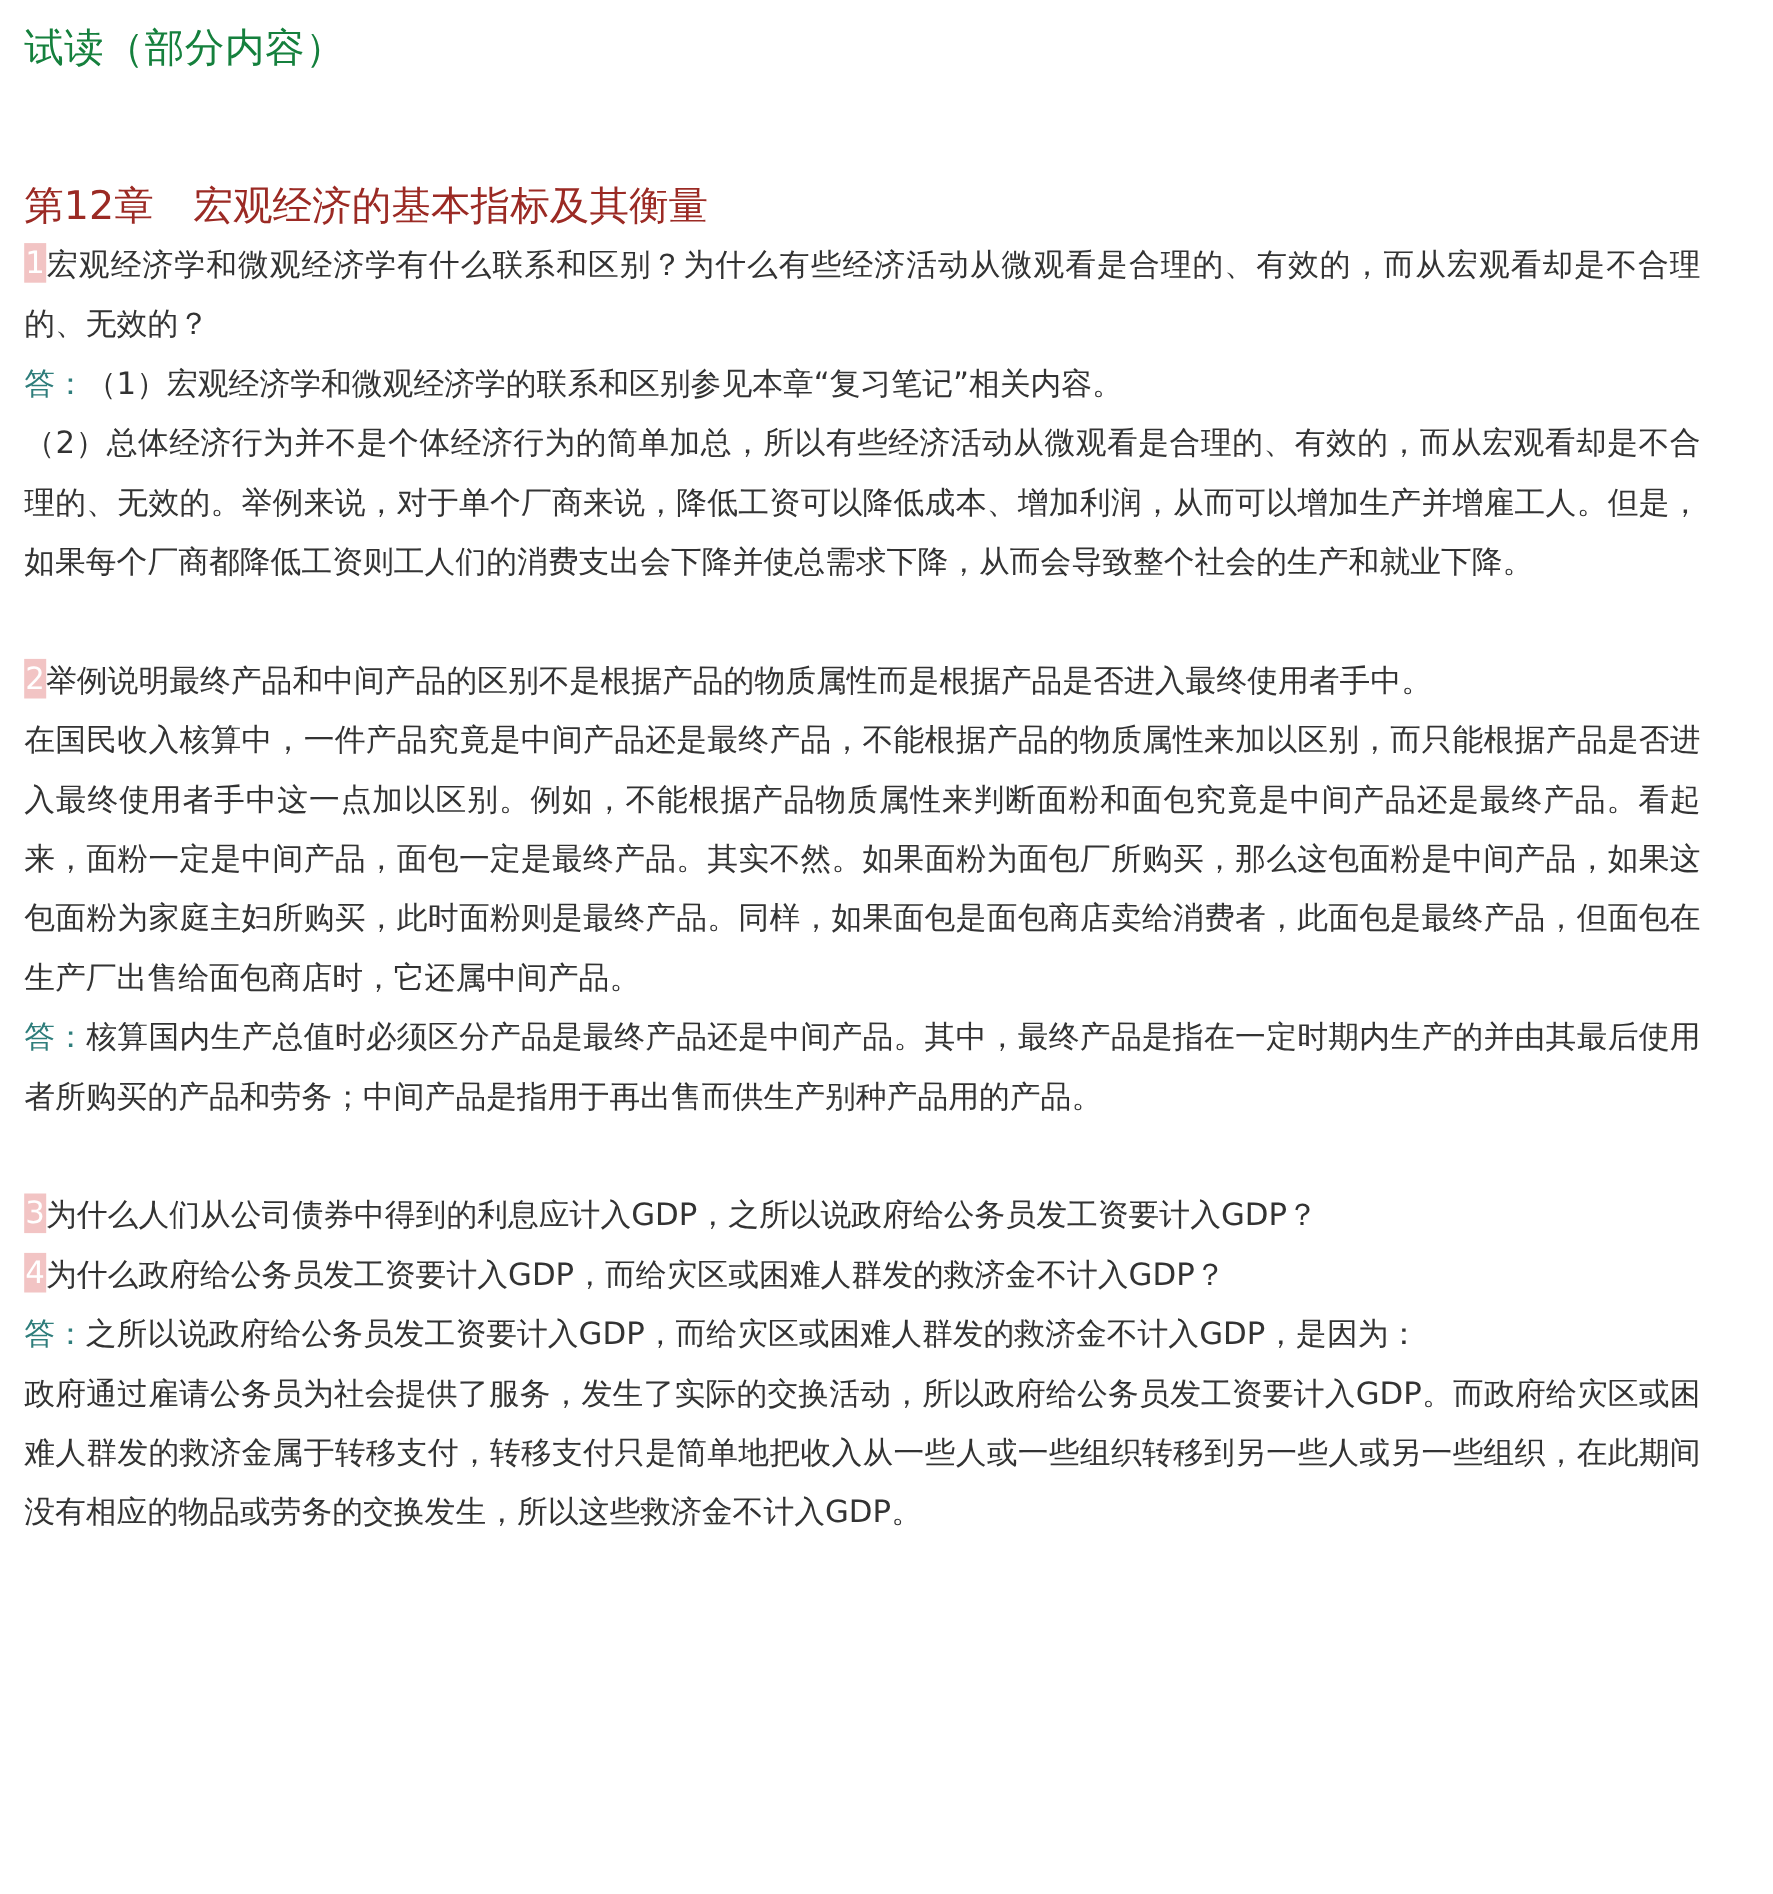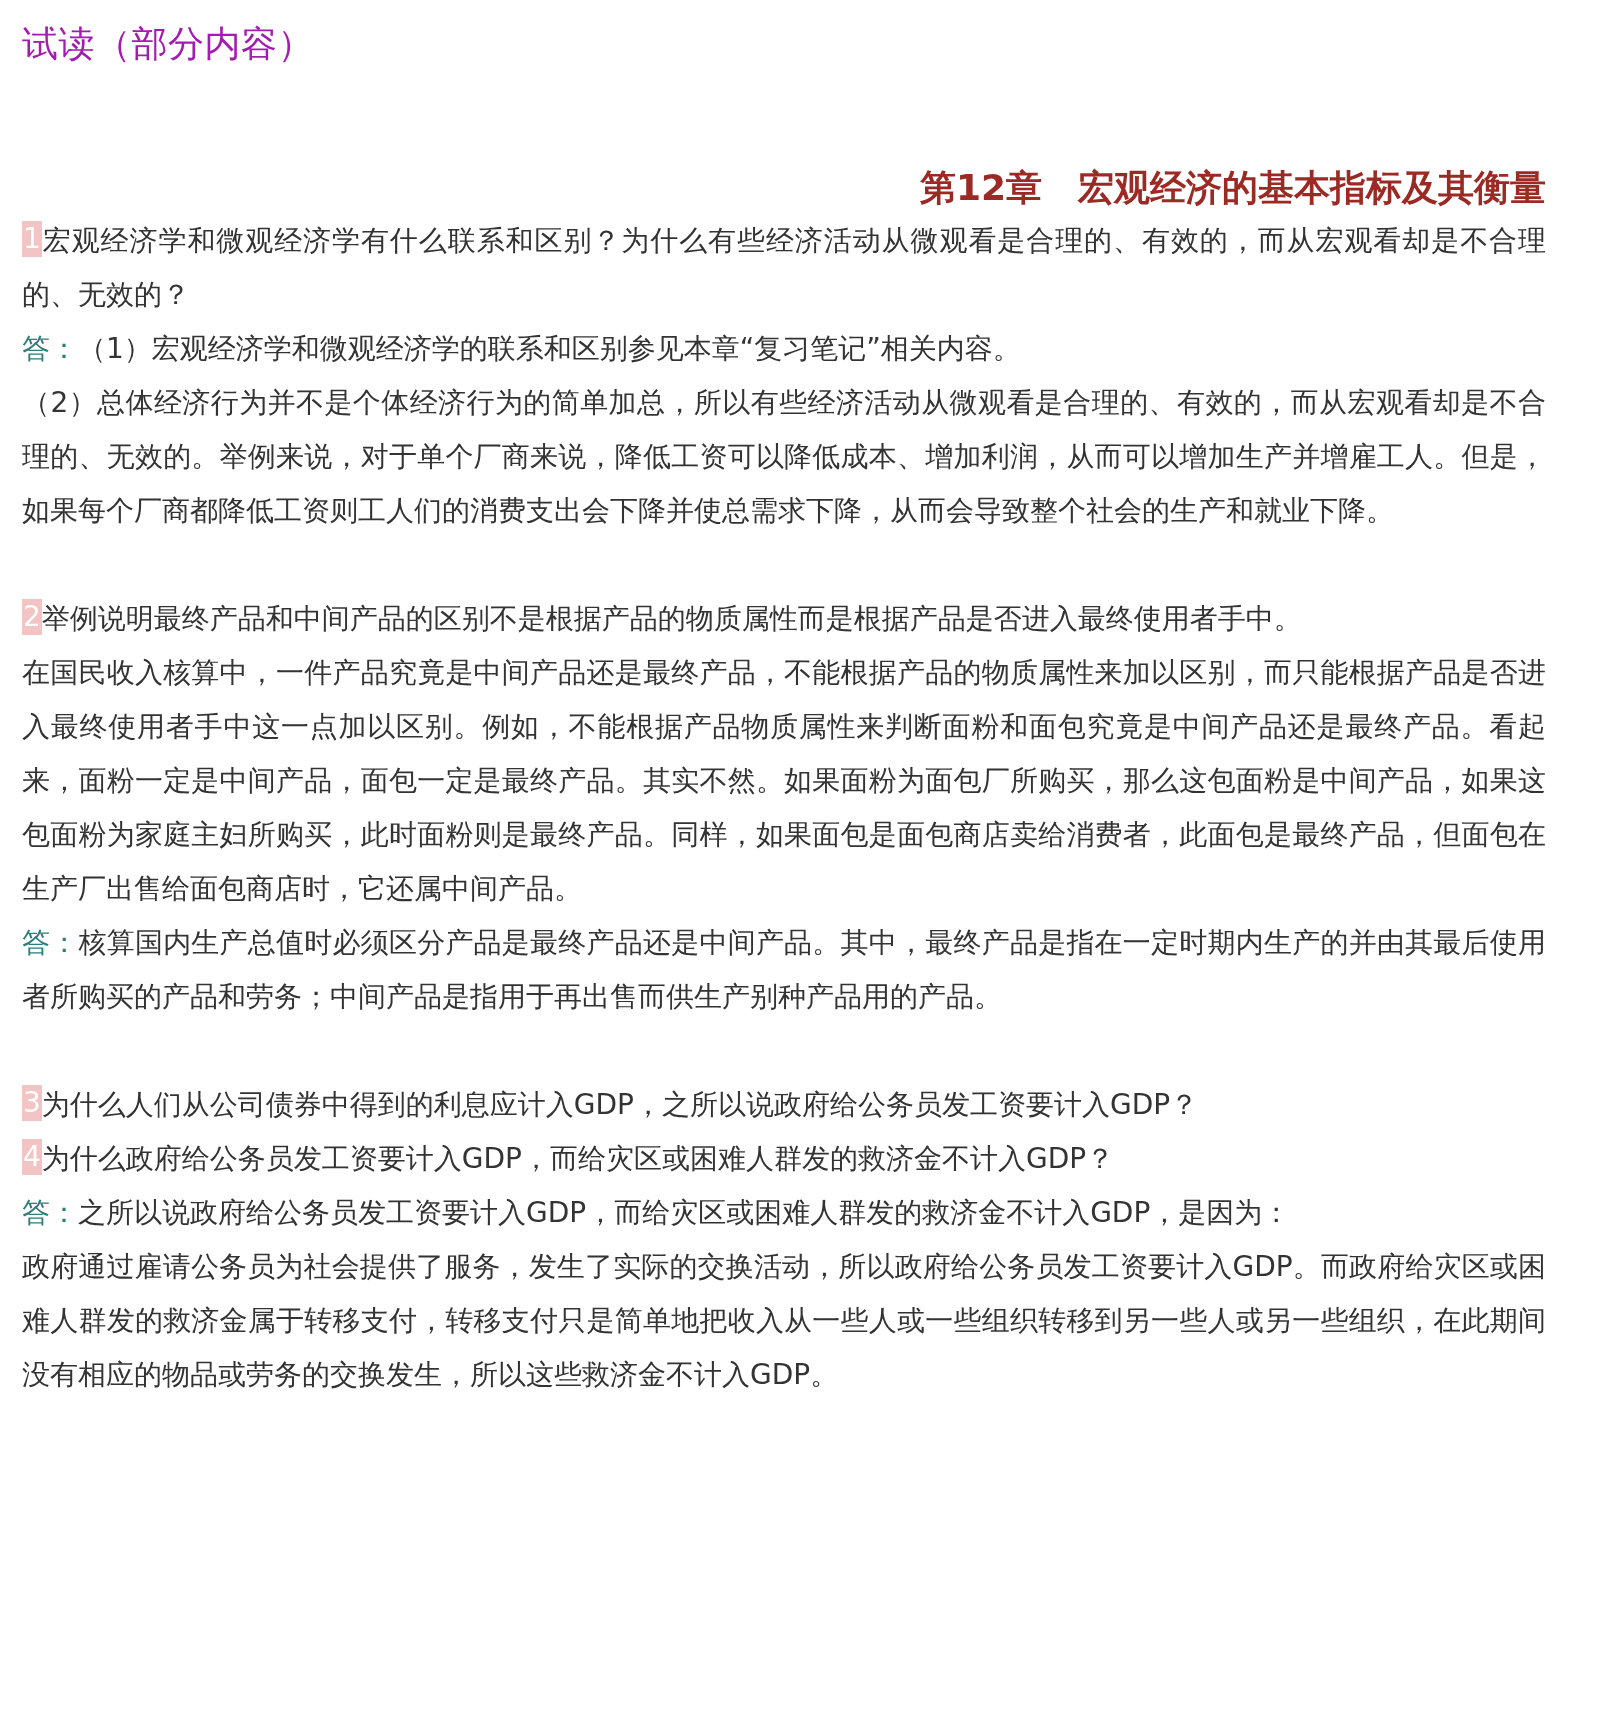--- a/index.html
+++ b/index.html
@@ -6,33 +6,32 @@
     body {
       width: 1612px;
       min-height: 1722px;
       font-family: "DejaVu Sans", "Liberation Sans", sans-serif;
       color: #333333;
     }
     .page { padding: 14px 22px 0 22px; width: 1568px; box-sizing: border-box; }
     .page-title {
       font-size: 36px;
       line-height: 60px;
-      color: #a21caf;
+      color: #15803d;
       margin: 0 0 84px 0;
       font-weight: normal;
       letter-spacing: 0.5px;
     }
     .chapter-title {
       font-size: 36px;
       line-height: 60px;
       color: #9b2a24;
       margin: 0 0 -4px 0;
-      font-weight: bold;
+      font-weight: normal;
       white-space: pre;
-      text-align: right;
     }
     .para {
       font-size: 28px;
       line-height: 54px;
       margin: 0;
       text-align: justify;
       word-break: break-all;
     }
     .num {
       display: inline-block;

